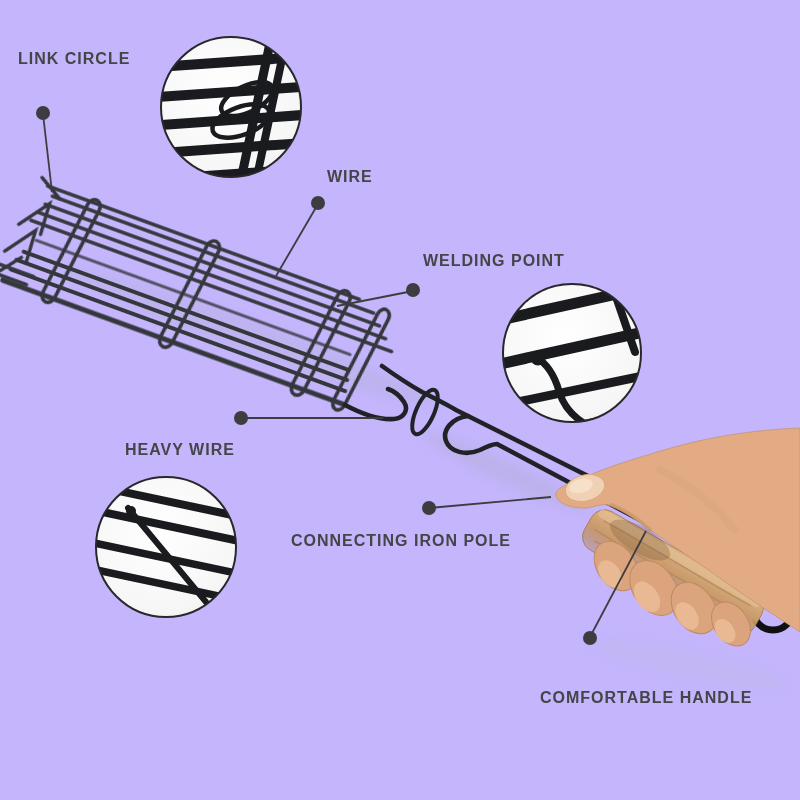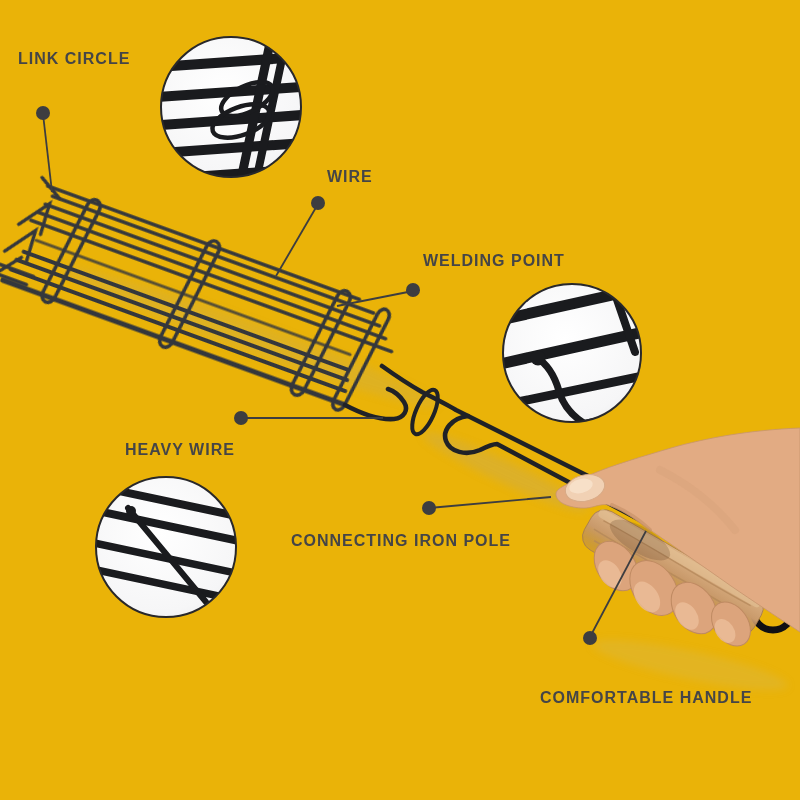--- a/index.html
+++ b/index.html
@@ -1,16 +1,16 @@
 <!DOCTYPE html>
 <html><head>
 <meta charset="utf-8">
 <style>
   html,body{margin:0;padding:0;background:#ffffff;}
-  .stage{position:relative;width:800px;height:800px;background:#eab308;overflow:hidden;
+  .stage{position:relative;width:800px;height:800px;background:#c4b5fd;overflow:hidden;
          font-family:"Liberation Sans", sans-serif;}
   svg{display:block;}
   
   .wireA{fill:none;stroke-width:3.4;stroke-linecap:round;}
   .wireMid{fill:none;stroke-width:3;stroke-linecap:round;opacity:.8;}
   .wireB{fill:none;stroke-width:3.9;stroke-linecap:round;}
   .wireHeavy{fill:none;stroke-width:4.8;stroke-linecap:round;}
   .band{fill:none;stroke-width:3.6;}
   .frame{fill:none;stroke-width:4.6;stroke-linecap:round;stroke-linejoin:round;}
   .ringWire{fill:none;stroke-width:4;}

